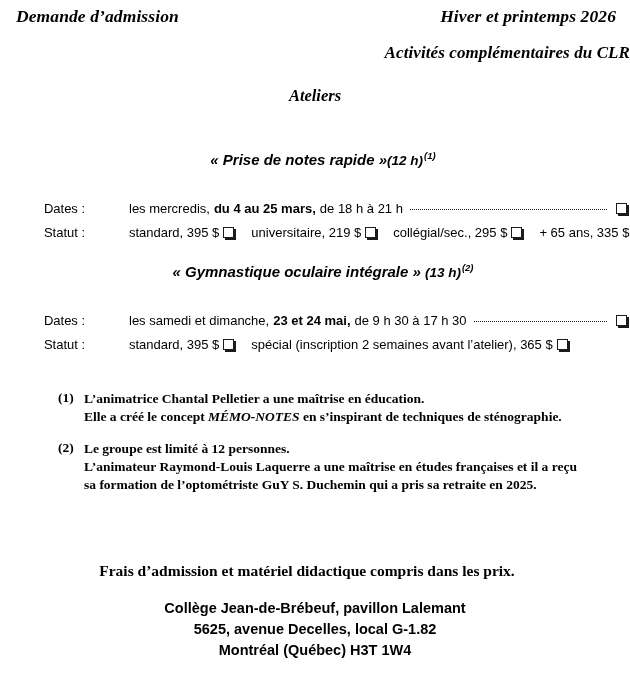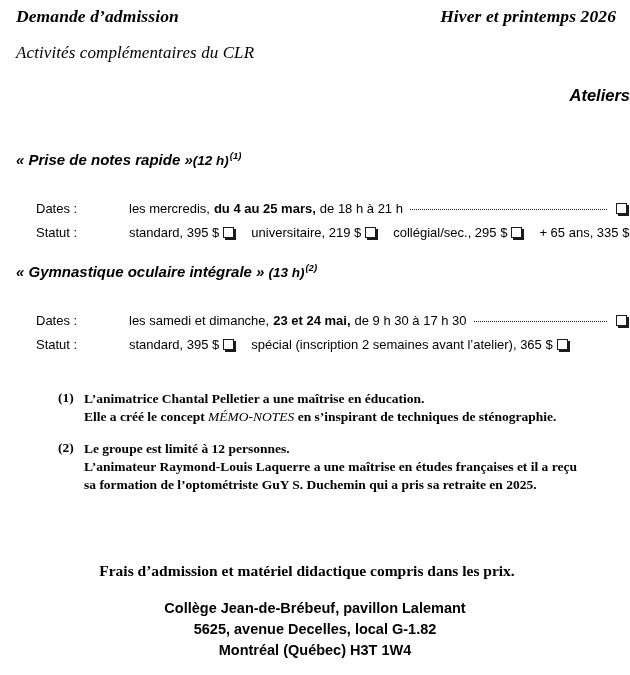--- a/index.html
+++ b/index.html
@@ -33,49 +33,50 @@
     align-items: baseline;
     font-family: "Liberation Serif", serif;
     font-weight: bold;
     font-style: italic;
     font-size: 17.5px;
     letter-spacing: 0.1px;
   }
 
   .doc-subtitle {
     position: absolute;
-    left: 16px;
+    left: 0;
     right: 0;
     top: 43px;
-    text-align: left;
-    font-family: "Liberation Serif", serif;
-    font-weight: normal;
+    text-align: right;
+    font-family: "Liberation Serif", serif;
+    font-weight: bold;
     font-style: italic;
     font-size: 17px;
     letter-spacing: 0.1px;
   }
 
   .doc-section-title {
     position: absolute;
     left: 0;
     right: 0;
     top: 86px;
-    text-align: right;
-    font-family: Liberation Sans, sans-serif;
+    text-align: center;
+    font-family: Liberation Serif, serif;
     font-weight: bold;
     font-style: italic;
     font-size: 16.5px;
   }
 
   
   .workshop {
     position: absolute;
     left: 0;
     right: 0;
     font-family: "Liberation Sans", sans-serif;
+    text-align: center;
   }
   .workshop.w1 { top: 150px; }
   .workshop.w2 { top: 262px; }
 
   .workshop-title {
     margin-left: 16px;
     font-size: 15px;
     font-style: italic;
     font-weight: bold;
     white-space: nowrap;
@@ -159,21 +160,21 @@
     display: flex;
     margin-left: 58px;
   }
   .footnote + .footnote { margin-top: 14px; }
   .fn-marker {
     flex: 0 0 26px;
     width: 26px;
   }
   .fn-lines { flex: 1 1 auto; }
   .fn-line { line-height: 1.33; white-space: nowrap; }
-  .fn-line em { font-style: italic; font-weight: normal; }
+  .fn-line em { font-style: italic; font-weight: bold; }
 
   
   .footer-note {
     position: absolute;
     top: 562px;
     left: 0;
     right: 16px;
     text-align: center;
     font-family: "Liberation Serif", serif;
     font-weight: bold;

